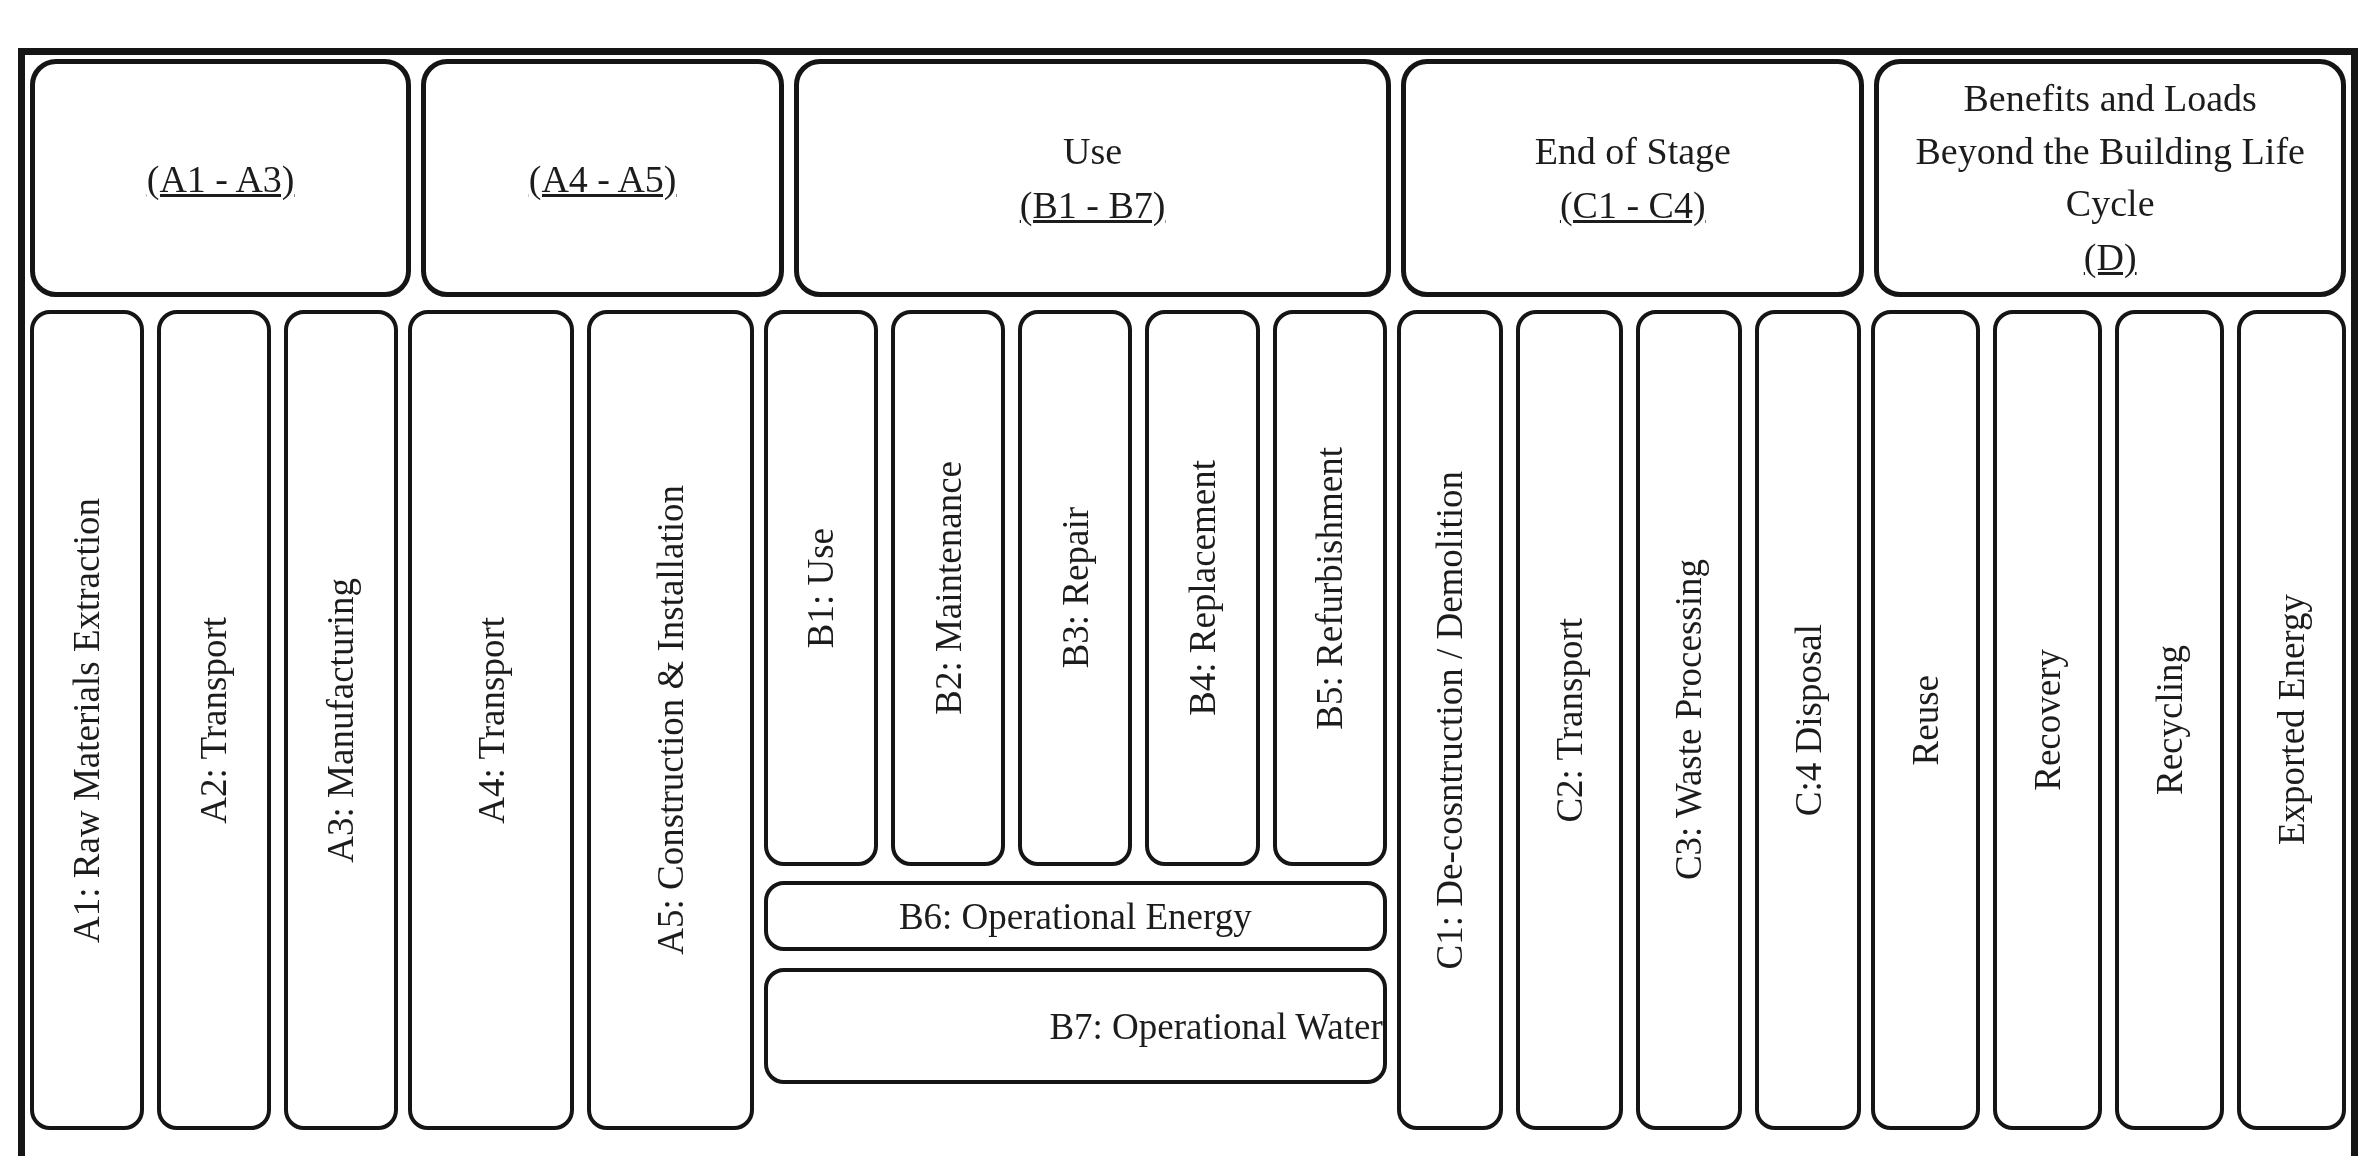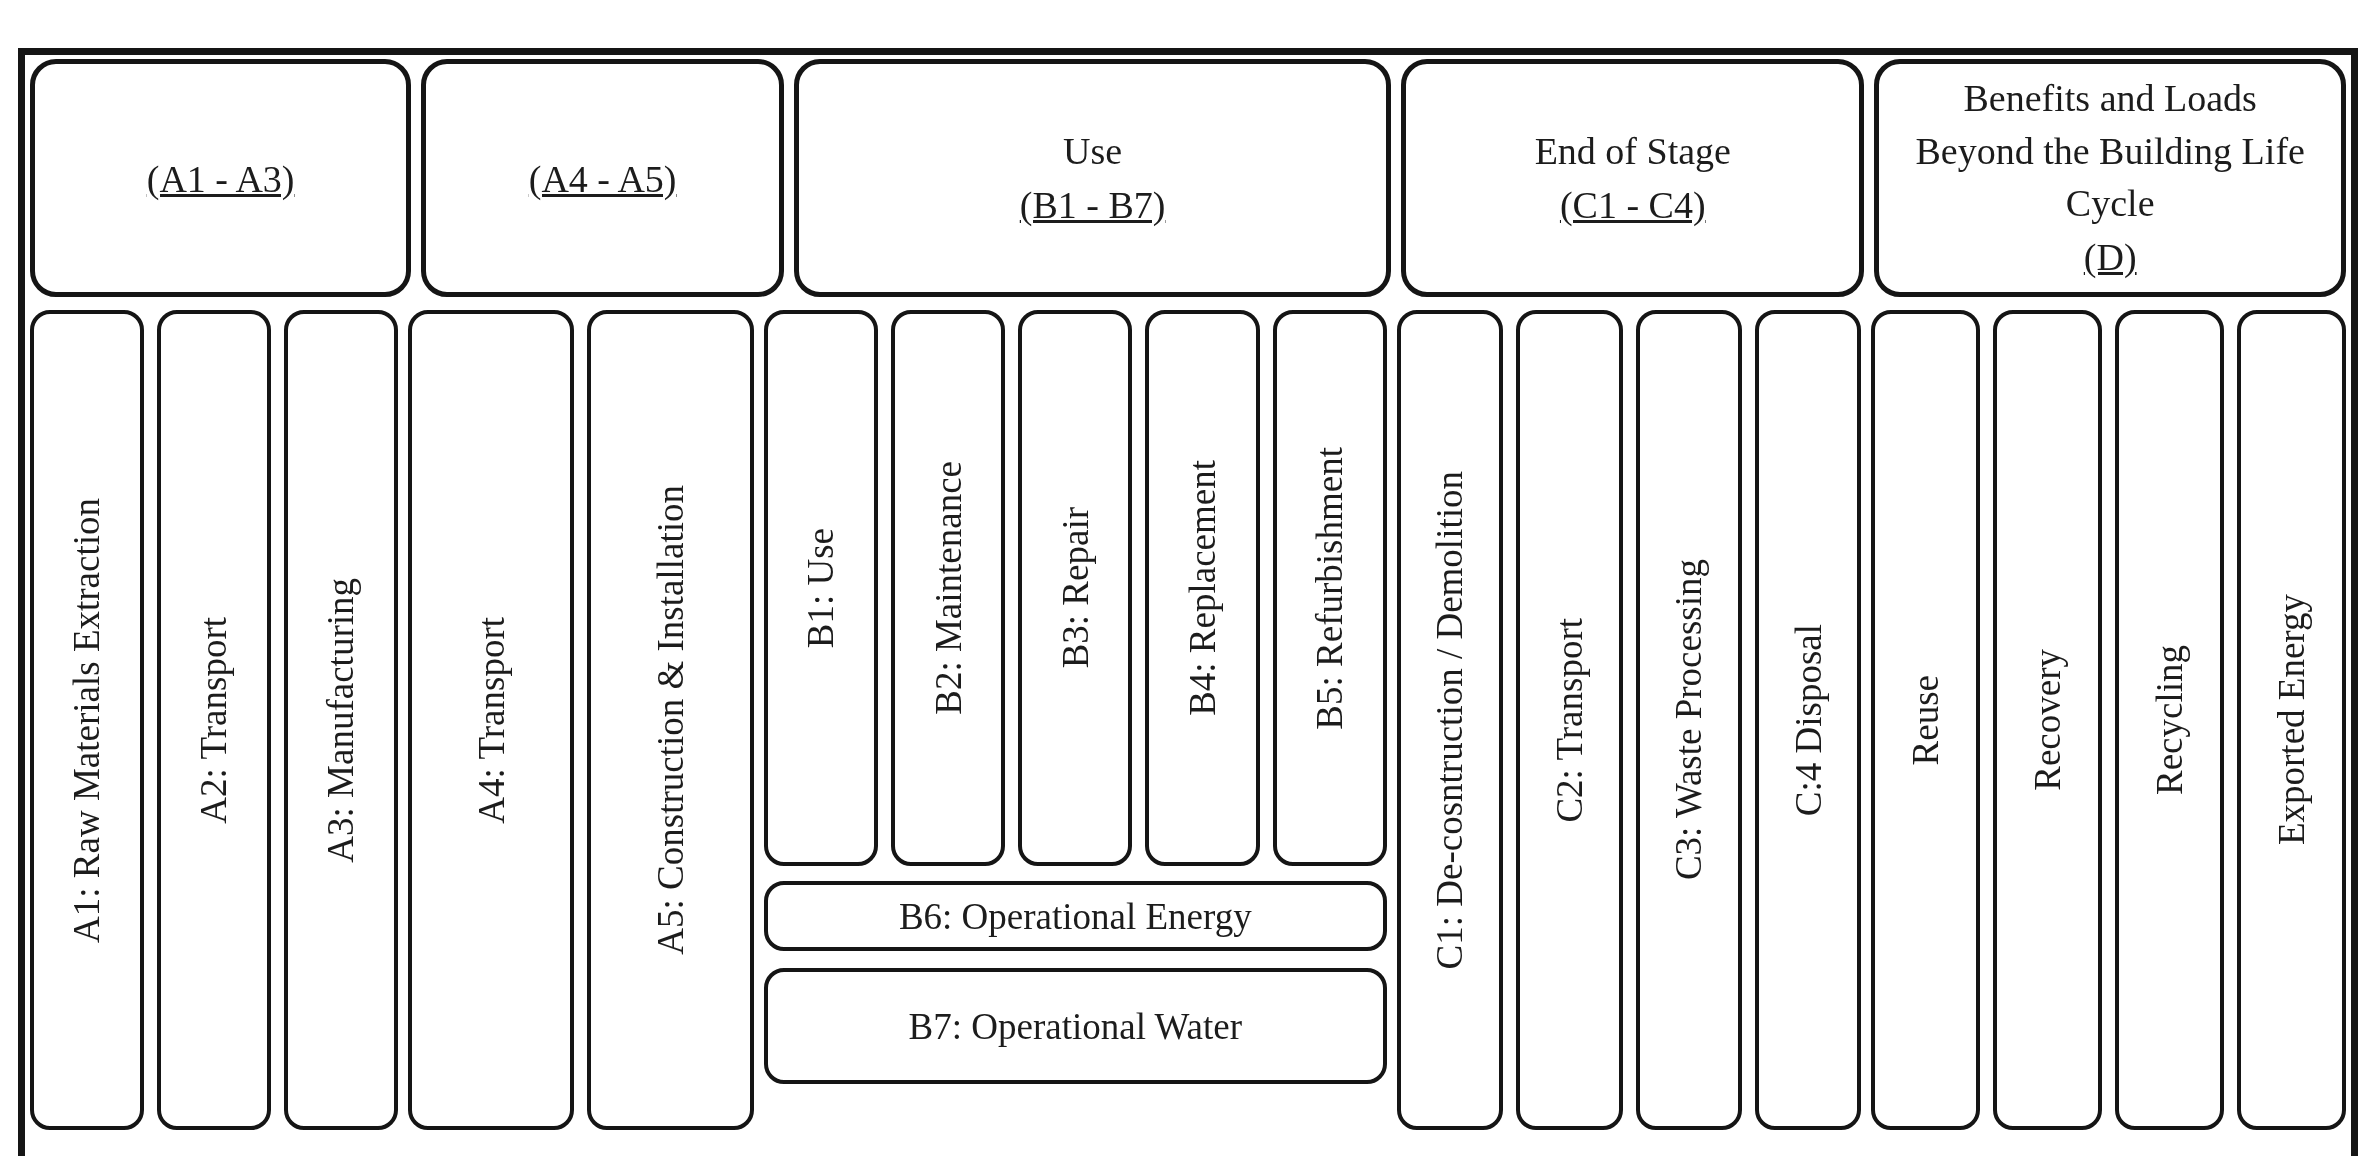--- a/index.html
+++ b/index.html
@@ -96,21 +96,21 @@
     border: 4px solid var(--border);
     border-radius: 20px;
     background: var(--bg);
     display: flex;
     align-items: center;
     justify-content: center;
     font-size: 37px;
     white-space: nowrap;
   }
   .bar-b6 { height: 70px;  margin-top: 15px; }
-  .bar-b7 { height: 116px; margin-top: 17px; }
+  .bar-b7 { height: 116px; margin-top: 17px; justify-content: flex-end; }
 </style>
 </head>
 <body>
 
 <div class="diagram">
 
   <div class="header-row">
     <div class="header-box g-a">
       <span class="hrange">(A1 - A3)</span>
     </div>

